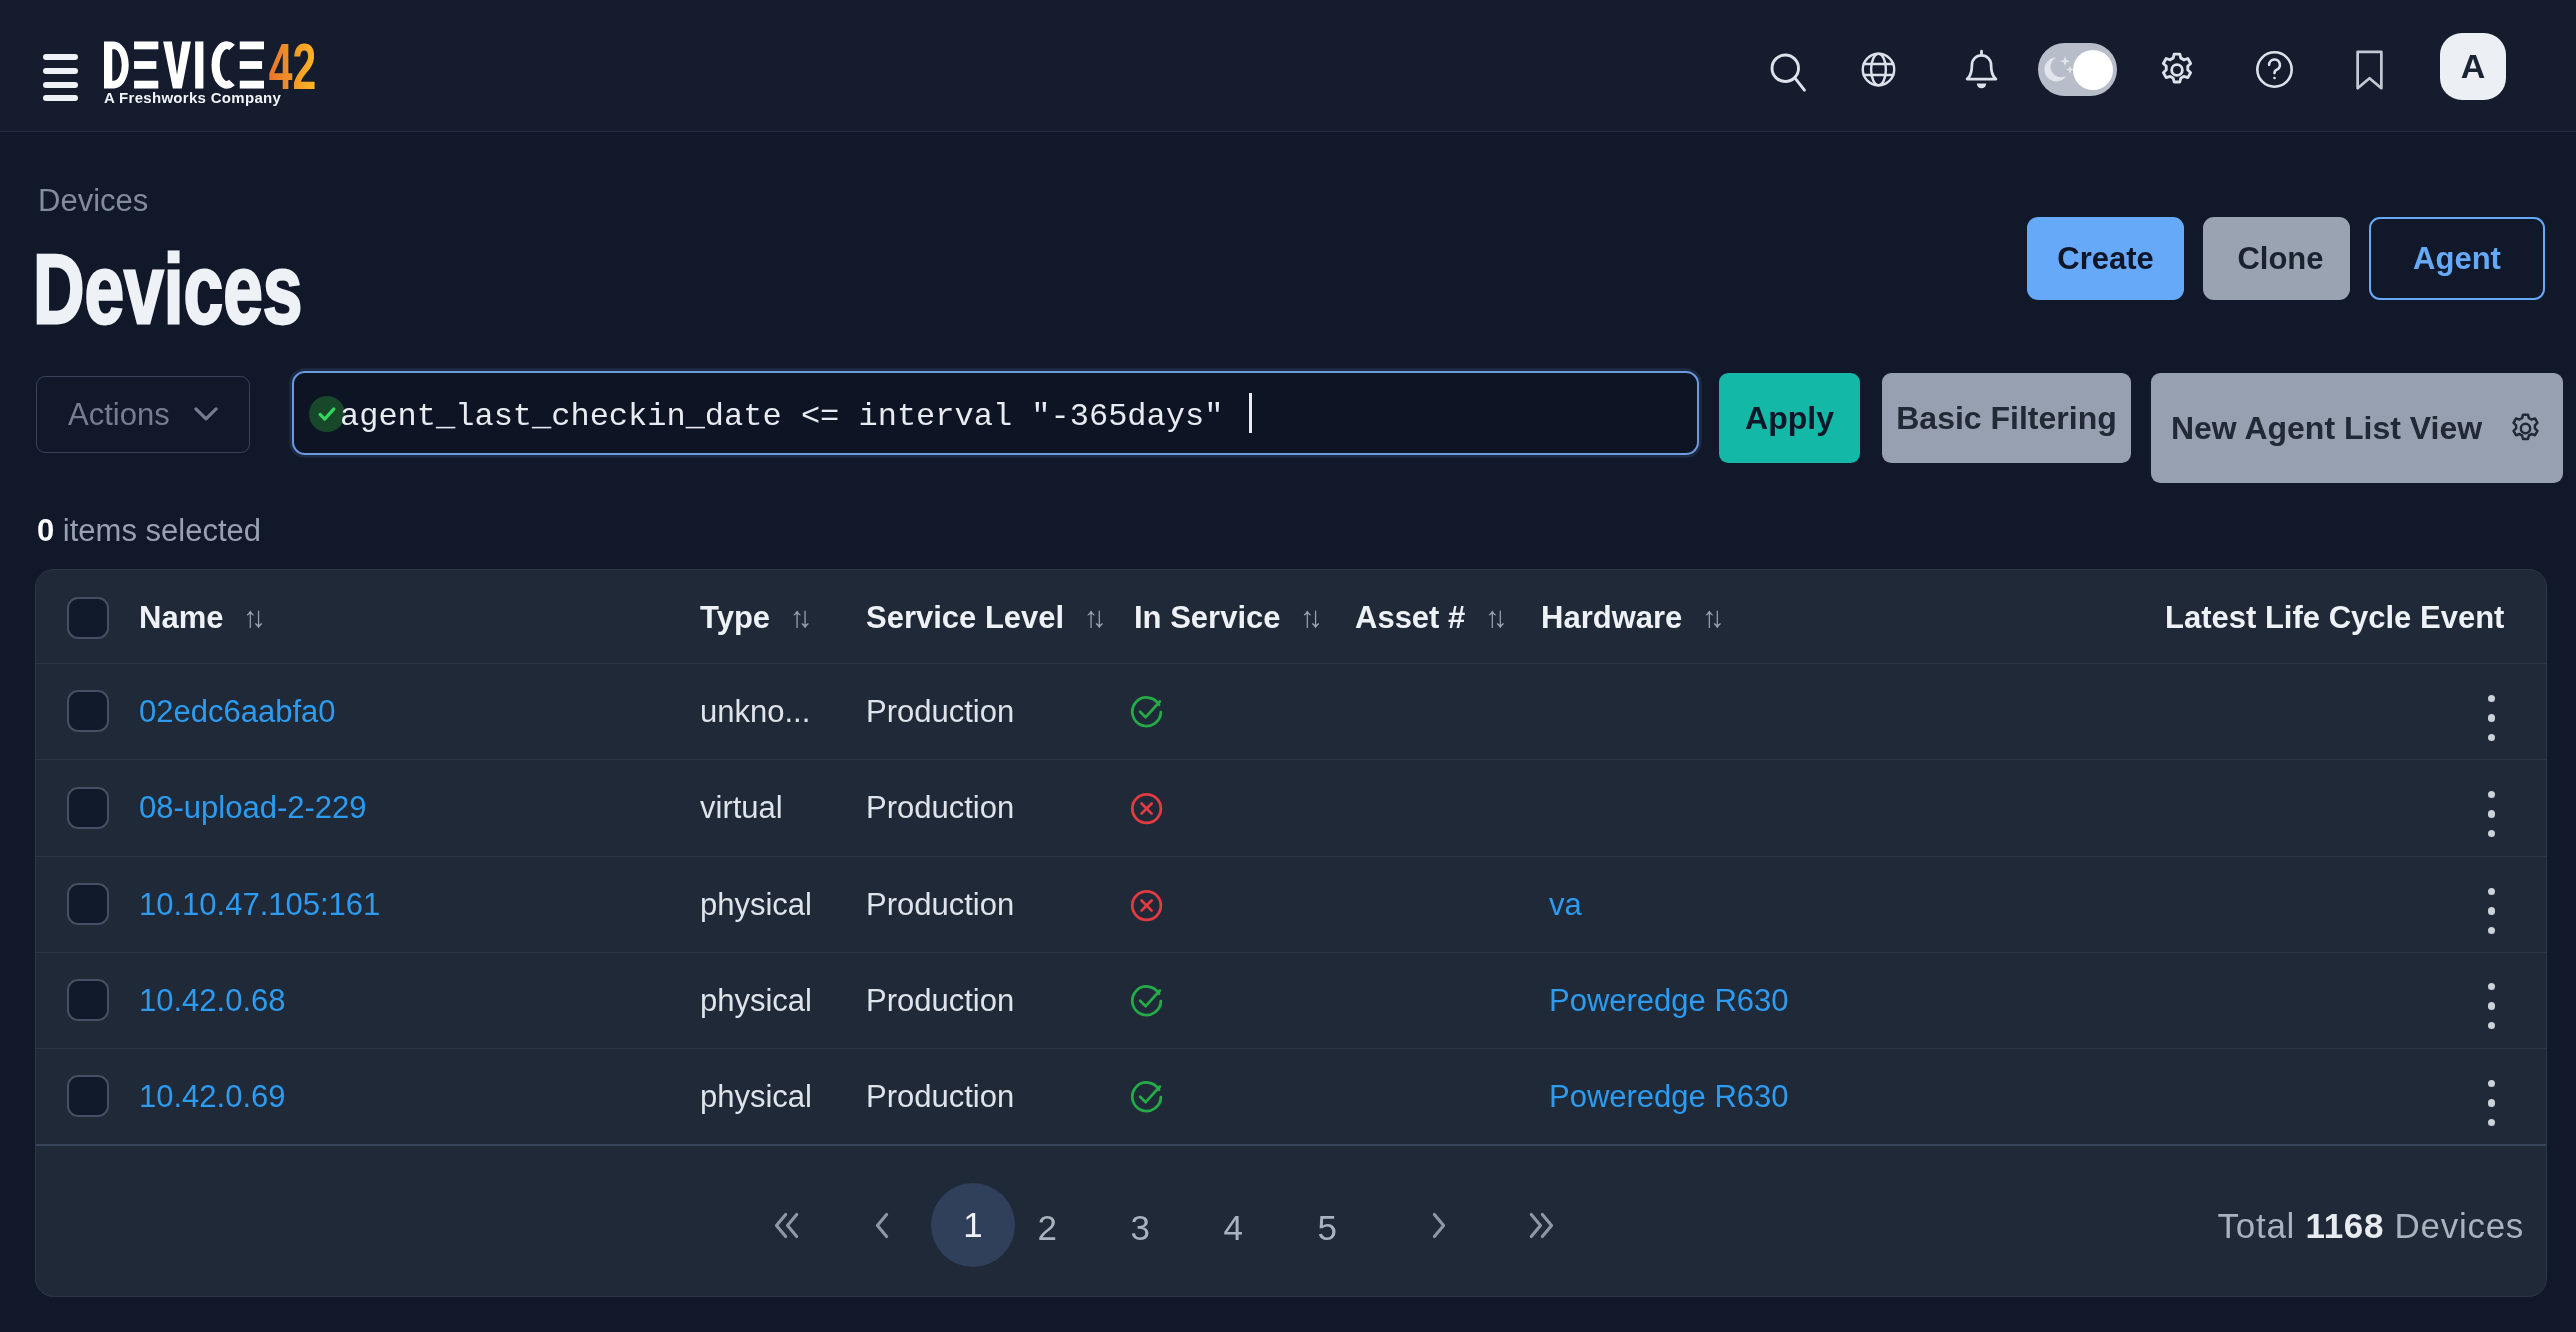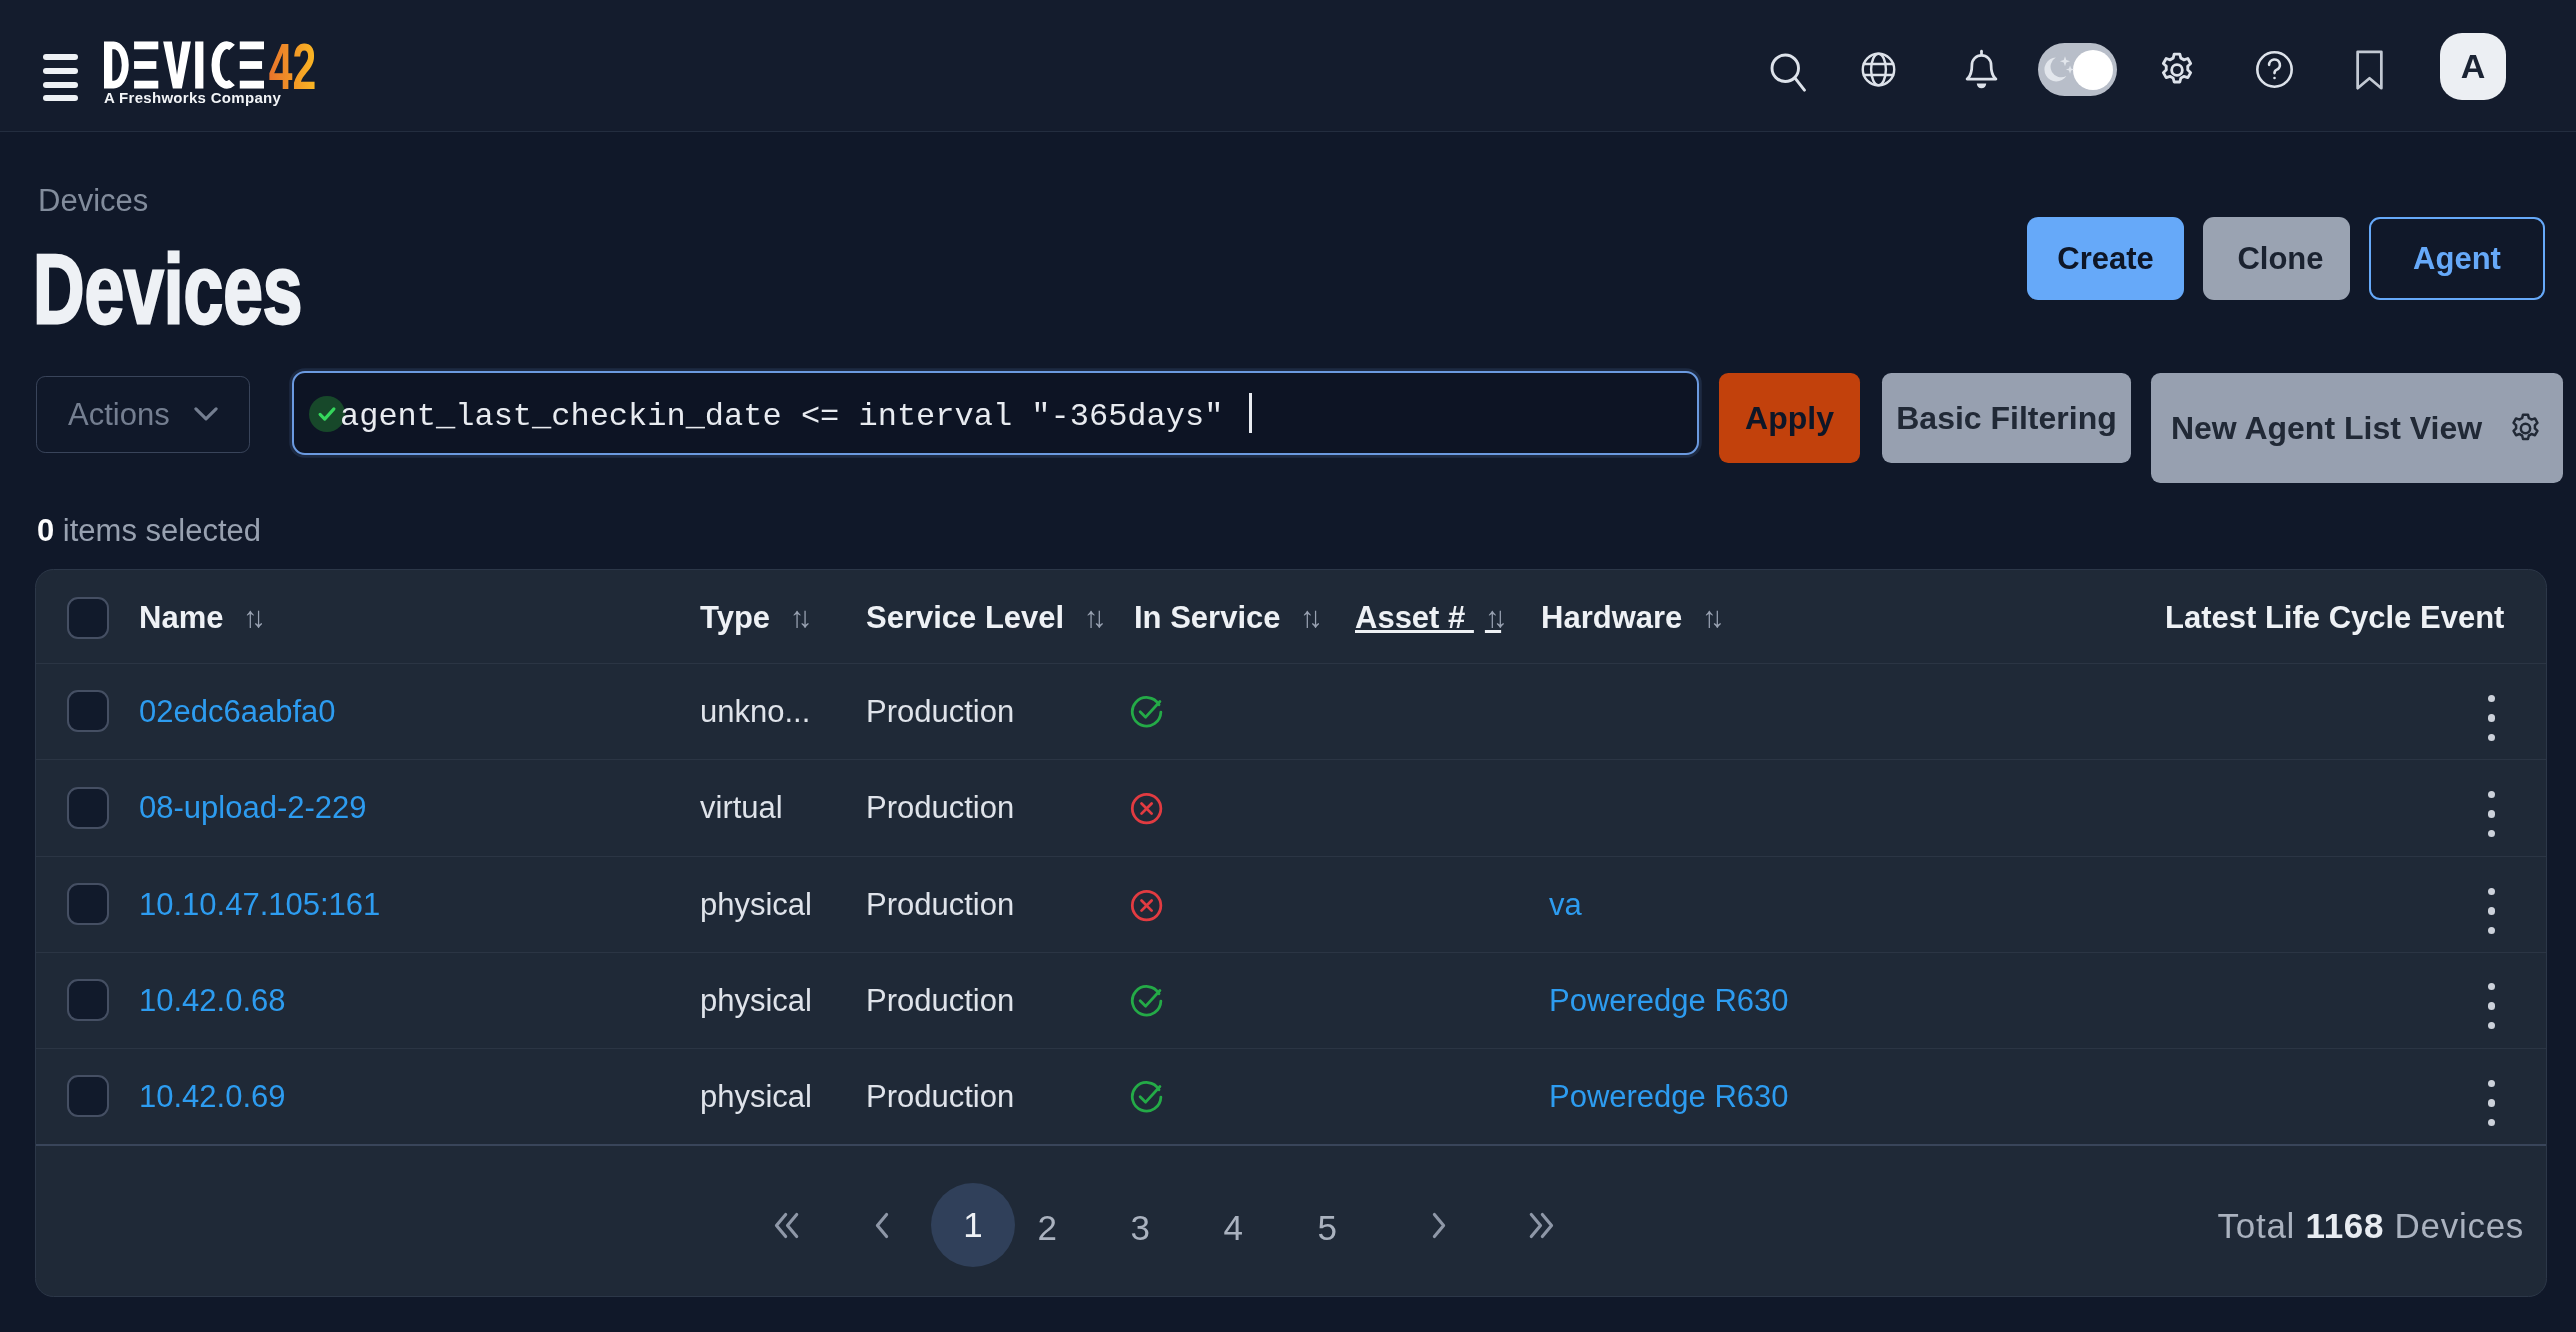--- a/index.html
+++ b/index.html
@@ -110,40 +110,40 @@
 </div>
 
 <div class="abs" style="left:292px;top:371px;width:1407px;height:84px;border-radius:13px;border:2.8px solid #6b9ae0;background:#0d1424;box-shadow:0 0 0 2.8px #1d2a42;"></div>
 <div class="abs" style="left:309px;top:396px;width:36px;height:36px;border-radius:50%;background:#17482a;"></div>
 <svg class="abs" style="left:309px;top:396px;" width="36" height="36" viewBox="0 0 39 39" fill="none" stroke="#35d65c" stroke-width="3.4" stroke-linecap="round" stroke-linejoin="round">
     <path d="M12,20 l5,5 10,-11"></path>
   </svg>
 <div class="abs" style="left:340px;top:398px;font-family:'Liberation Mono',monospace;font-size:32px;color:#e8ebf0;white-space:pre;">agent_last_checkin_date &lt;= interval "-365days"</div>
 <div class="abs" style="left:1249px;top:393px;width:2.8px;height:40px;background:#e8ebf0;"></div>
 
-<div class="abs" style="left:1719px;top:373px;width:141px;height:90px;border-radius:9.2px;background:#c2410c;color:#0e1627;font-size:32px;font-weight:bold;display:flex;align-items:center;justify-content:center;">Apply</div>
+<div class="abs" style="left:1719px;top:373px;width:141px;height:90px;border-radius:9.2px;background:#14b8a6;color:#0e1627;font-size:32px;font-weight:bold;display:flex;align-items:center;justify-content:center;">Apply</div>
 <div class="abs" style="left:1882px;top:373px;width:249px;height:90px;border-radius:9.2px;background:#97a0b0;color:#212936;font-size:32px;font-weight:bold;display:flex;align-items:center;justify-content:center;">Basic Filtering</div>
 <div class="abs" style="left:2151px;top:373px;width:412px;height:110px;border-radius:9.2px;background:#97a0b0;color:#212936;font-size:32px;font-weight:bold;display:flex;align-items:center;justify-content:center;gap:26px;">
   <span>New Agent List View</span>
   <svg width="35" height="35" viewBox="0 0 24 24" fill="none" stroke="#212936" stroke-width="1.7" stroke-linejoin="round">
     <path d="M10.3,2.5 h3.4 l0.6,2.4 a7,7 0 0 1 1.8,1 l2.4,-0.8 1.7,3 -1.8,1.7 a7,7 0 0 1 0,2.1 l1.8,1.7 -1.7,3 -2.4,-0.8 a7,7 0 0 1 -1.8,1 l-0.6,2.4 h-3.4 l-0.6,-2.4 a7,7 0 0 1 -1.8,-1 l-2.4,0.8 -1.7,-3 1.8,-1.7 a7,7 0 0 1 0,-2.1 l-1.8,-1.7 1.7,-3 2.4,0.8 a7,7 0 0 1 1.8,-1 z"></path>
     <circle cx="12" cy="12" r="3.2"></circle>
   </svg>
 </div>
 
 <div class="abs" style="left:37px;top:487px;font-size:31px;color:#98a1b0;margin-top:26px;"><span style="font-weight:bold;color:#fdfdfe;">0</span> items selected</div>
 
 <div class="abs" style="left:35px;top:569px;width:2512px;height:728px;border-radius:18.4px;background:#1f2937;border:0.9px solid #2c3748;"></div>
 
 <div class="abs" style="left:67px;top:597px;width:42px;height:42px;border-radius:11px;border:2.8px solid #454f63;background:#111a2b;"></div>
 <div class="abs hcell" style="left:139px;">Name <span class="sort">↑↓</span></div>
 <div class="abs hcell" style="left:700px;">Type <span class="sort">↑↓</span></div>
 <div class="abs hcell" style="left:866px;">Service Level <span class="sort">↑↓</span></div>
 <div class="abs hcell" style="left:1134px;">In Service <span class="sort">↑↓</span></div>
-<div class="abs hcell" style="left:1355px;text-decoration:underline;">Asset # <span class="sort">↑↓</span></div>
+<div class="abs hcell" style="left:1355px;">Asset # <span class="sort">↑↓</span></div>
 <div class="abs hcell" style="left:1497px;margin-left:44px;">Hardware <span class="sort">↑↓</span></div>
 <div class="abs" style="left:2165px;top:600px;width:354px;overflow:hidden;white-space:nowrap;font-size:31px;font-weight:bold;color:#eef1f5;">Latest Life Cycle Event</div>
 
 <div class="abs rcb" style="top:690px;"></div>
 <div class="abs rcb" style="top:787px;"></div>
 <div class="abs rcb" style="top:883px;"></div>
 <div class="abs rcb" style="top:979px;"></div>
 <div class="abs rcb" style="top:1075px;"></div>
 
 <div class="abs link" style="top:694px;left:139px;">02edc6aabfa0</div>

